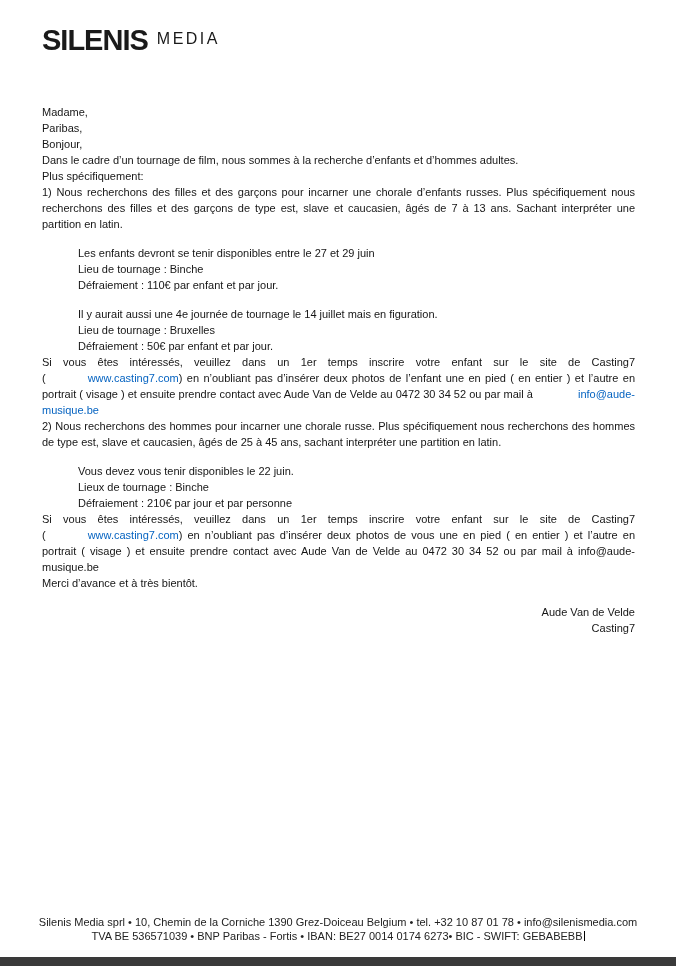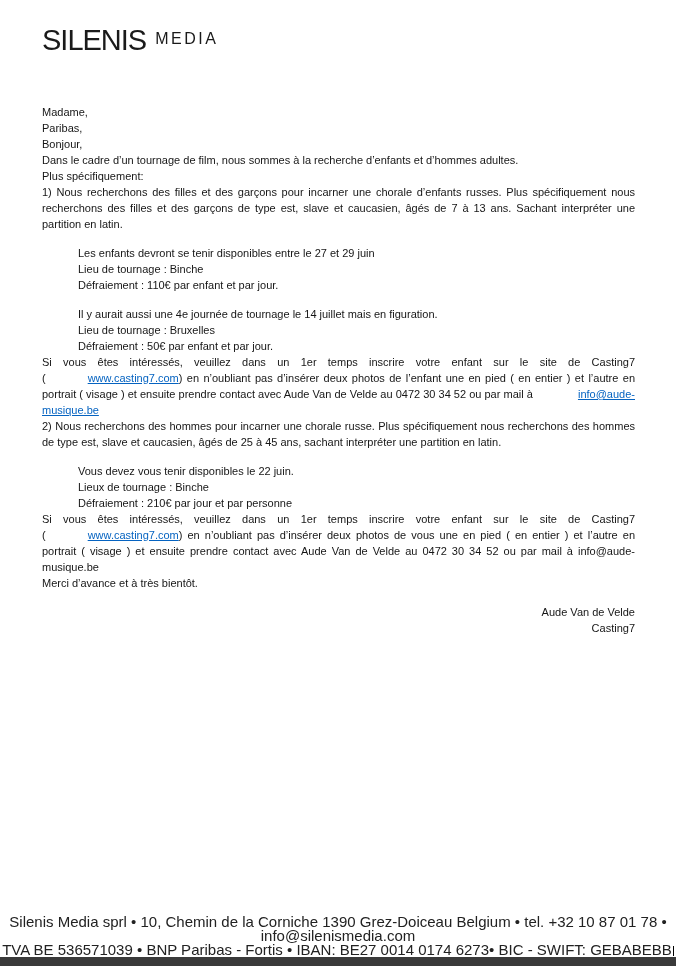--- a/index.html
+++ b/index.html
@@ -15,21 +15,21 @@
   
   .logo {
     position: absolute;
     left: 42px;
     top: 26px;
     display: flex;
     align-items: flex-start;
   }
   .logo-main {
     font-size: 29px;
-    font-weight: 400;
+    font-weight: 700;
     letter-spacing: -1px;
     line-height: 1;
     color: #1a1a1a;
   }
   .logo-sub {
     font-size: 16px;
     font-weight: 400;
     letter-spacing: 2.5px;
     margin-left: 9px;
     margin-top: 4px;
@@ -45,32 +45,31 @@
     line-height: 16px;
   }
   .body p { margin: 0; }
   .mt1 { margin-top: 13px; }
   .mt2 { margin-top: 32px; }
   .justify { text-align: justify; }
   .indent { padding-left: 36px; }
   .signature { text-align: right; }
   a.link {
     color: var(--link, #0563c1);
-    text-decoration: underline;
     cursor: pointer;
     padding-left: 42px;
   }
   
   .footer {
     position: absolute;
     left: 0;
     top: 915px;
     width: 100%;
     text-align: center;
-    font-size: 15px;
+    font-size: 11px;
     line-height: 14px;
     color: #222;
   }
   .footer p { margin: 0; }
   .caret {
     display: inline-block;
     width: 1px;
     height: 10px;
     background: #000;
     margin-left: 1px;

